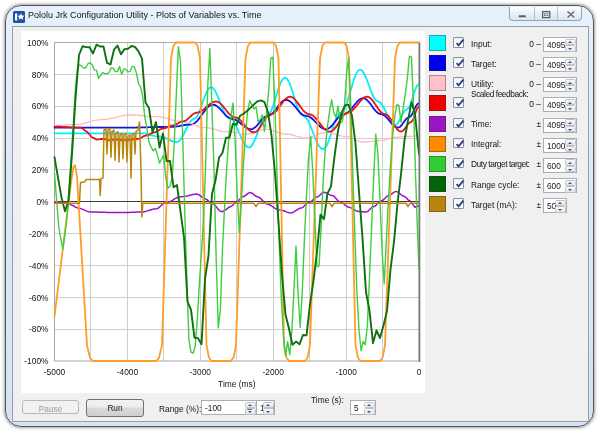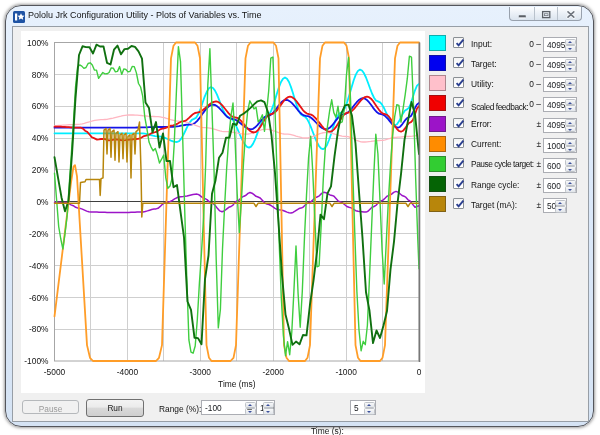--- a/index.html
+++ b/index.html
@@ -155,69 +155,69 @@
           <span class="sb sb2">
             <span class="tri dn"></span>
           </span>
         </span></span>
       <div style="position:absolute;left:416px;top:68.4px;width:17px;height:16px;background:#f00000;border:1px solid rgba(40,40,40,.38)"></div>
 <span class="cb" style="left:440px;top:70.4px">
         <svg width="12" height="12" viewBox="0 0 12 12" style="position:absolute;left:0px;top:-1px;overflow:visible">
           <path d="M2.6 6.2 L4.6 8.4 L9.4 2.6" fill="none" stroke="#2b3f8f" stroke-width="1.9"></path>
         </svg>
       </span>
-<div class="lt ls" style="left:458px;top:75px">Scaled feedback:</div>
+<div class="lt ls" style="left:458px;top:62px">Scaled feedback:</div>
 <div class="lt" style="left:484px;top:71.9px;width:44px;text-align:right">0 –</div>
 <span class="num" style="left:530px;top:70.4px;width:34px">4095<span class="spin">
           <span class="sb">
             <span class="tri up"></span>
           </span>
           <span class="sb sb2">
             <span class="tri dn"></span>
           </span>
         </span></span>
       <div style="position:absolute;left:416px;top:88.6px;width:17px;height:16px;background:#9c14c8;border:1px solid rgba(40,40,40,.38)"></div>
 <span class="cb" style="left:440px;top:90.6px">
         <svg width="12" height="12" viewBox="0 0 12 12" style="position:absolute;left:0px;top:-1px;overflow:visible">
           <path d="M2.6 6.2 L4.6 8.4 L9.4 2.6" fill="none" stroke="#2b3f8f" stroke-width="1.9"></path>
         </svg>
       </span>
-<div class="lt" style="left:458px;top:92.1px">Error:</div>
+<div class="lt" style="left:458px;top:92.1px">Time:</div>
 <div class="lt" style="left:484px;top:92.1px;width:44px;text-align:right">±</div>
 <span class="num" style="left:530px;top:90.6px;width:34px">4095<span class="spin">
           <span class="sb">
             <span class="tri up"></span>
           </span>
           <span class="sb sb2">
             <span class="tri dn"></span>
           </span>
         </span></span>
       <div style="position:absolute;left:416px;top:108.8px;width:17px;height:16px;background:#ff8c00;border:1px solid rgba(40,40,40,.38)"></div>
 <span class="cb" style="left:440px;top:110.8px">
         <svg width="12" height="12" viewBox="0 0 12 12" style="position:absolute;left:0px;top:-1px;overflow:visible">
           <path d="M2.6 6.2 L4.6 8.4 L9.4 2.6" fill="none" stroke="#2b3f8f" stroke-width="1.9"></path>
         </svg>
       </span>
-<div class="lt" style="left:458px;top:112.2px">Current:</div>
+<div class="lt" style="left:458px;top:112.2px">Integral:</div>
 <div class="lt" style="left:484px;top:112.2px;width:44px;text-align:right">±</div>
 <span class="num" style="left:530px;top:110.8px;width:34px">1000<span class="spin">
           <span class="sb">
             <span class="tri up"></span>
           </span>
           <span class="sb sb2">
             <span class="tri dn"></span>
           </span>
         </span></span>
       <div style="position:absolute;left:416px;top:128.9px;width:17px;height:16px;background:#32cd32;border:1px solid rgba(40,40,40,.38)"></div>
 <span class="cb" style="left:440px;top:130.9px">
         <svg width="12" height="12" viewBox="0 0 12 12" style="position:absolute;left:0px;top:-1px;overflow:visible">
           <path d="M2.6 6.2 L4.6 8.4 L9.4 2.6" fill="none" stroke="#2b3f8f" stroke-width="1.9"></path>
         </svg>
       </span>
-<div class="lt ls" style="left:458px;top:132.4px">Pause cycle target:</div>
+<div class="lt ls" style="left:458px;top:132.4px">Duty target target:</div>
 <div class="lt" style="left:484px;top:132.4px;width:44px;text-align:right">±</div>
 <span class="num" style="left:530px;top:130.9px;width:34px">600<span class="spin">
           <span class="sb">
             <span class="tri up"></span>
           </span>
           <span class="sb sb2">
             <span class="tri dn"></span>
           </span>
         </span></span>
       <div style="position:absolute;left:416px;top:149.0px;width:17px;height:16px;background:#056405;border:1px solid rgba(40,40,40,.38)"></div>
@@ -266,21 +266,21 @@
         </span></span>
 <div class="lt" style="left:231px;top:376.5px;width:11px;text-align:center">–</div>
 <span class="num" style="left:243px;top:373px;width:19px">100<span class="spin">
           <span class="sb">
             <span class="tri up"></span>
           </span>
           <span class="sb sb2">
             <span class="tri dn"></span>
           </span>
         </span></span>
-<div class="lt" style="left:298px;top:399px">Time (s):</div>
+<div class="lt" style="left:298px;top:368px">Time (s):</div>
 <span class="num" style="left:337px;top:373px;width:26px">5<span class="spin">
           <span class="sb">
             <span class="tri up"></span>
           </span>
           <span class="sb sb2">
             <span class="tri dn"></span>
           </span>
         </span></span>
 
 </div>

